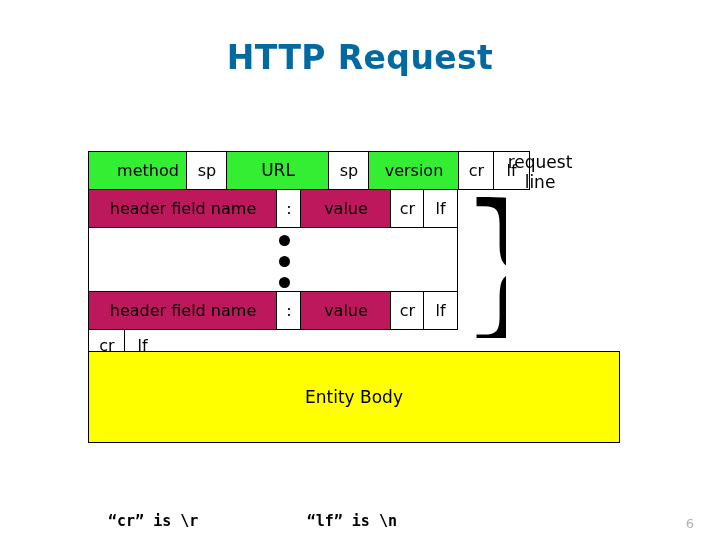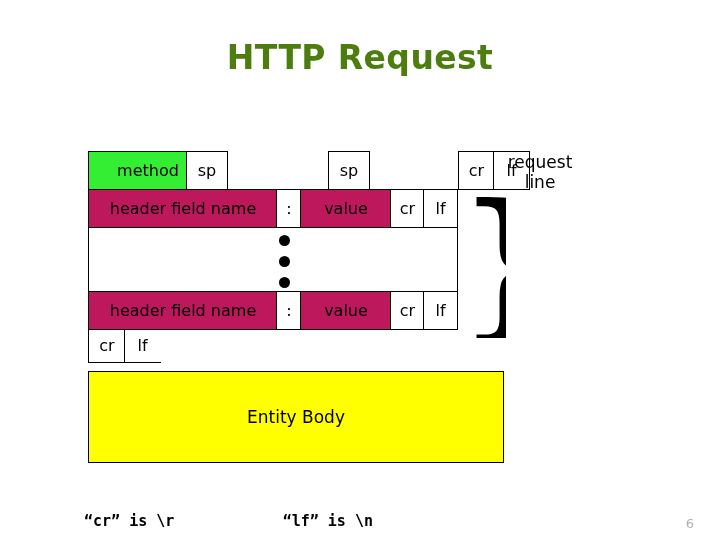--- a/index.html
+++ b/index.html
@@ -16,21 +16,21 @@
     font-family: "DejaVu Sans", sans-serif;
   }
 
   
   #title {
     position: absolute;
     left: 0;
     top: 38px;
     width: 720px;
     text-align: center;
-    color: #4d7c0f;
+    color: #0369a1;
     font-family: "DejaVu Sans", sans-serif;
     font-weight: bold;
     font-size: 33px;
     letter-spacing: 0.4px;
     line-height: 40px;
     white-space: nowrap;
   }
 
   
   #diagram {
@@ -110,21 +110,21 @@
     left: 0;
     top: 464px;
     width: 720px;
     font-family: "DejaVu Sans Mono", monospace;
     font-size: 15px;
     font-weight: bold;
     color: #000000;
     line-height: 23px;
     white-space: pre;
   }
-  #legend .row1 { display: block; text-align: left; padding-left: 84px; }
+  #legend .row1 { display: block; text-align: left; padding-left: 108px; }
 
   
   #page-number {
     position: absolute;
     right: 26px;
     bottom: 9px;
     font-family: "DejaVu Sans", sans-serif;
     font-size: 13px;
     color: #b0b0b0;
   }
@@ -133,21 +133,23 @@
 <body>
 
 <div id="slide">
 
   <div id="title">HTTP Request</div>
 
   <div id="diagram">
 
     <div class="cell green" style="left:0px;   top:0px;  width:100px; height:39px;padding-left:20px;">method</div>
     <div class="cell plain" style="left:98px;  top:0px;  width:42px;  height:39px;">sp</div>
+    <div class="cell green big" style="left:138px; top:0px;  width:104px; height:39px;">URL</div>
     <div class="cell plain" style="left:240px; top:0px;  width:42px;  height:39px;">sp</div>
+    <div class="cell green" style="left:280px; top:0px;  width:92px;  height:39px;">version</div>
     <div class="cell plain" style="left:370px; top:0px;  width:37px;  height:39px;">cr</div>
     <div class="cell plain" style="left:405px; top:0px;  width:37px;  height:39px;">lf</div>
 
     <div class="cell magenta" style="left:0px;   top:38px; width:190px; height:39px;">header field name</div>
     <div class="cell plain" style="left:188px; top:38px; width:26px;  height:39px;">:</div>
     <div class="cell magenta" style="left:212px; top:38px; width:92px;  height:39px;">value</div>
     <div class="cell plain" style="left:302px; top:38px; width:35px;  height:39px;">cr</div>
     <div class="cell plain" style="left:335px; top:38px; width:35px;  height:39px;">lf</div>
 
     <div id="dots-row" style="left:0px; top:76px; width:370px; height:65px;">
@@ -159,21 +161,21 @@
     <div class="cell magenta" style="left:0px;   top:140px; width:190px; height:39px;">header field name</div>
     <div class="cell plain" style="left:188px; top:140px; width:26px;  height:39px;">:</div>
     <div class="cell magenta" style="left:212px; top:140px; width:92px;  height:39px;">value</div>
     <div class="cell plain" style="left:302px; top:140px; width:35px;  height:39px;">cr</div>
     <div class="cell plain" style="left:335px; top:140px; width:35px;  height:39px;">lf</div>
 
     <div class="cell plain" style="left:0px;  top:178px; width:38px; height:34px;">cr</div>
     <div class="cell plain" style="left:36px; top:178px; width:37px; height:34px;">lf</div>
     <div class="cell plain" style="left:71px; top:178px; width:2px;  height:34px; border-left:none; border-right:none;"></div>
 
-    <div class="cell yellow big" style="left:0px; top:220px; width:416px; height:92px; font-size:17px;">Entity Body</div>
+    <div class="cell yellow big" style="left:0px; top:200px; width:532px; height:92px; font-size:17px;">Entity Body</div>
 
   </div>
 
   <div class="annot" style="left:540px; top:152px; width:110px; transform:translateX(-50%);">request
 line</div>
 
   <div id="brace">}</div>
 
 
   <div id="legend">

